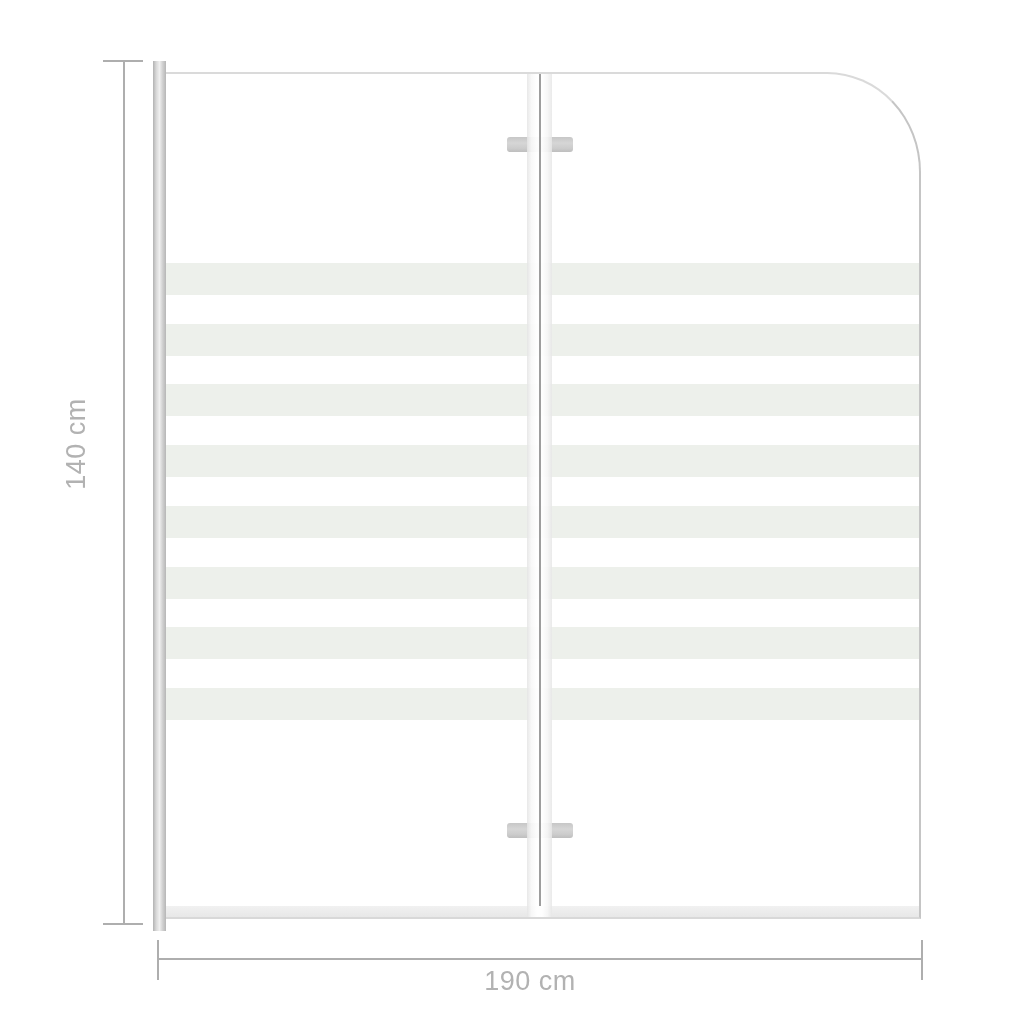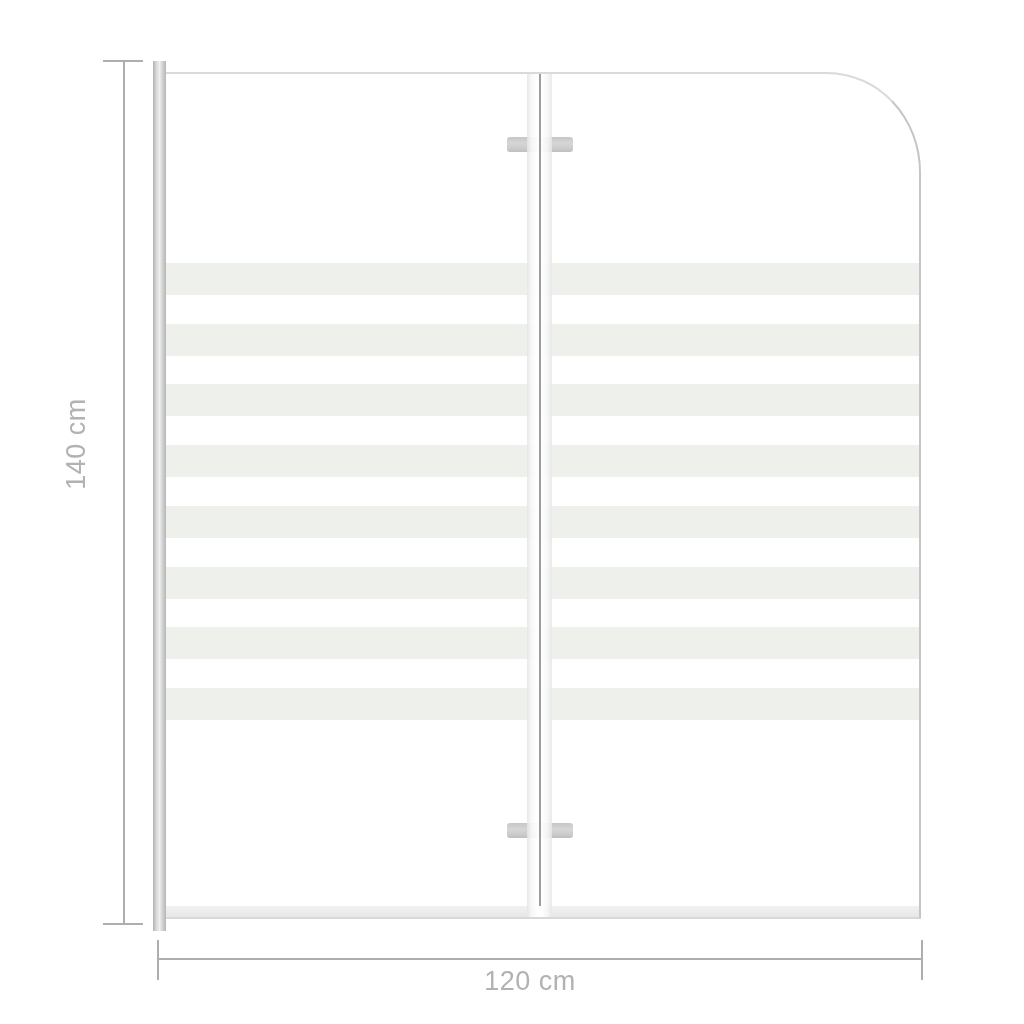--- a/index.html
+++ b/index.html
@@ -108,21 +108,21 @@
     <div class="dim-line dim-tick vdim-tick-top"></div>
     <div class="dim-line vdim-line"></div>
     <div class="dim-line dim-tick vdim-tick-bottom"></div>
     <div class="dim-label vdim-label">140 cm</div>
   </div>
 
   <div>
     <div class="dim-line dim-tick hdim-tick-left"></div>
     <div class="dim-line hdim-line"></div>
     <div class="dim-line dim-tick hdim-tick-right"></div>
-    <div class="dim-label hdim-label">120 cm</div>
+    <div class="dim-label hdim-label">190 cm</div>
   </div>
 
   <div class="wall-profile"></div>
 
   <div class="glass">
     <div id="stripes">
         <div class="stripe" style="top: 189px;"></div>
         <div class="stripe" style="top: 250px;"></div>
         <div class="stripe" style="top: 310px;"></div>
         <div class="stripe" style="top: 371px;"></div>

